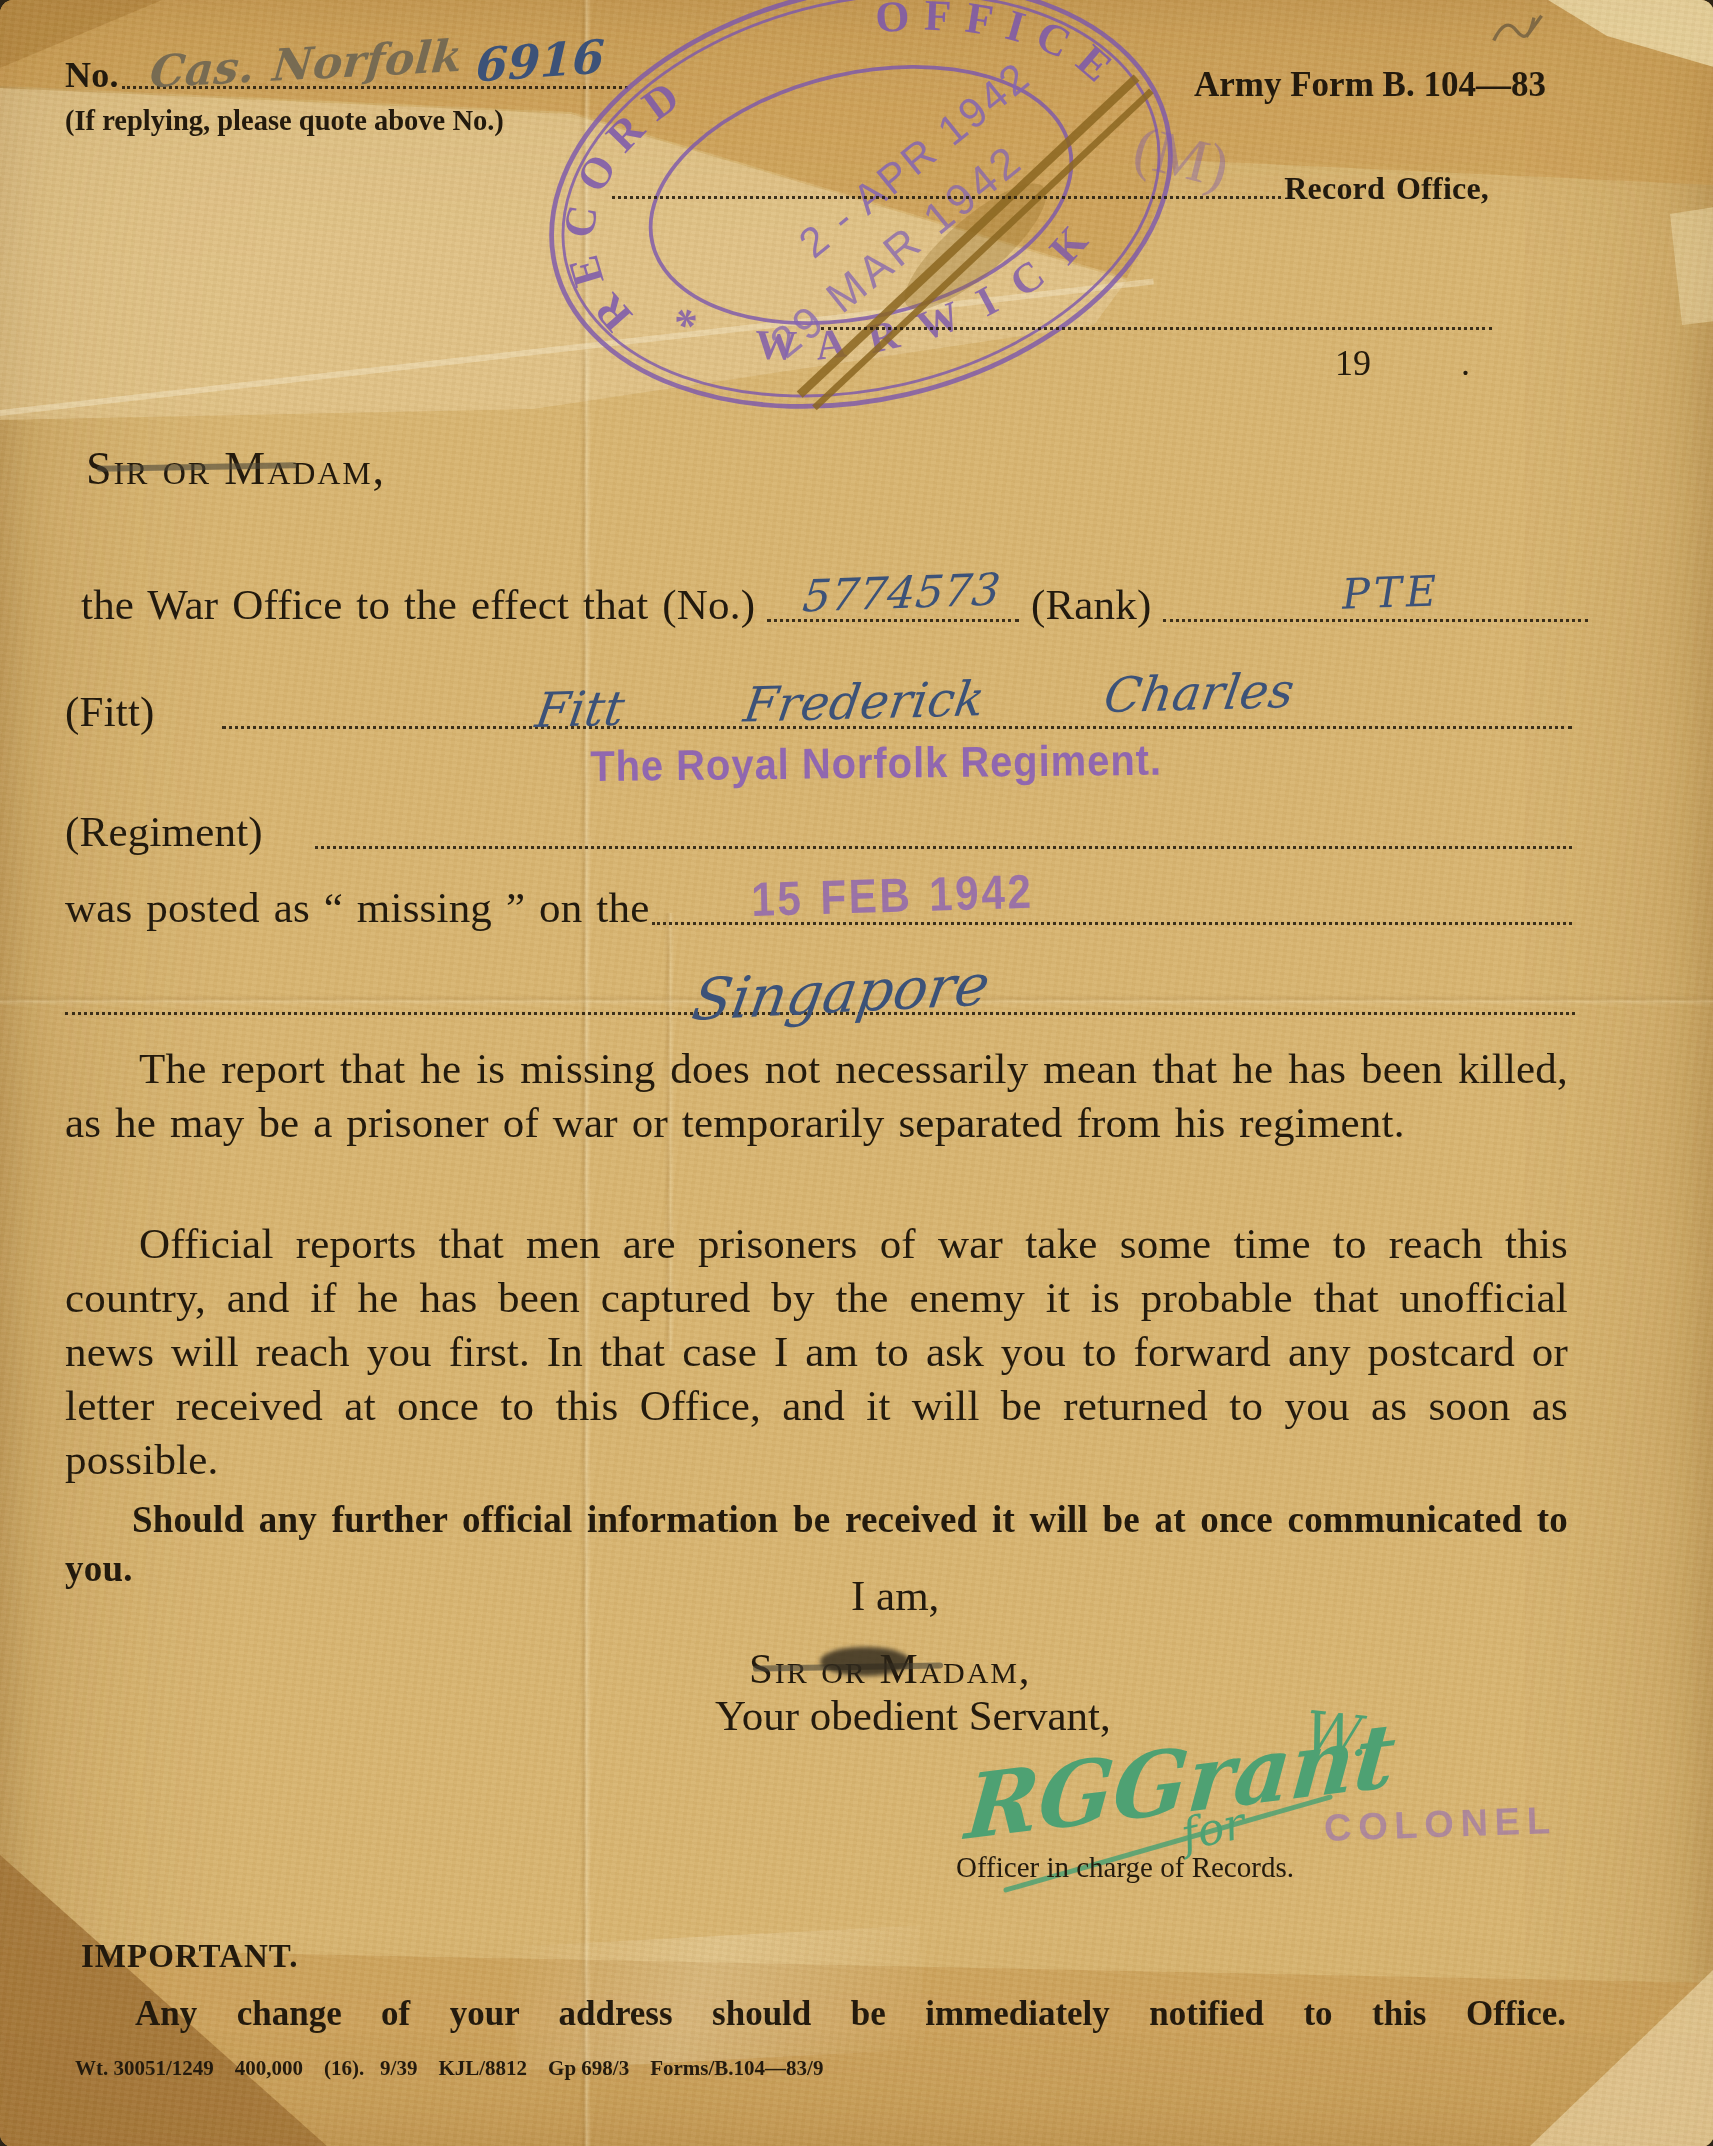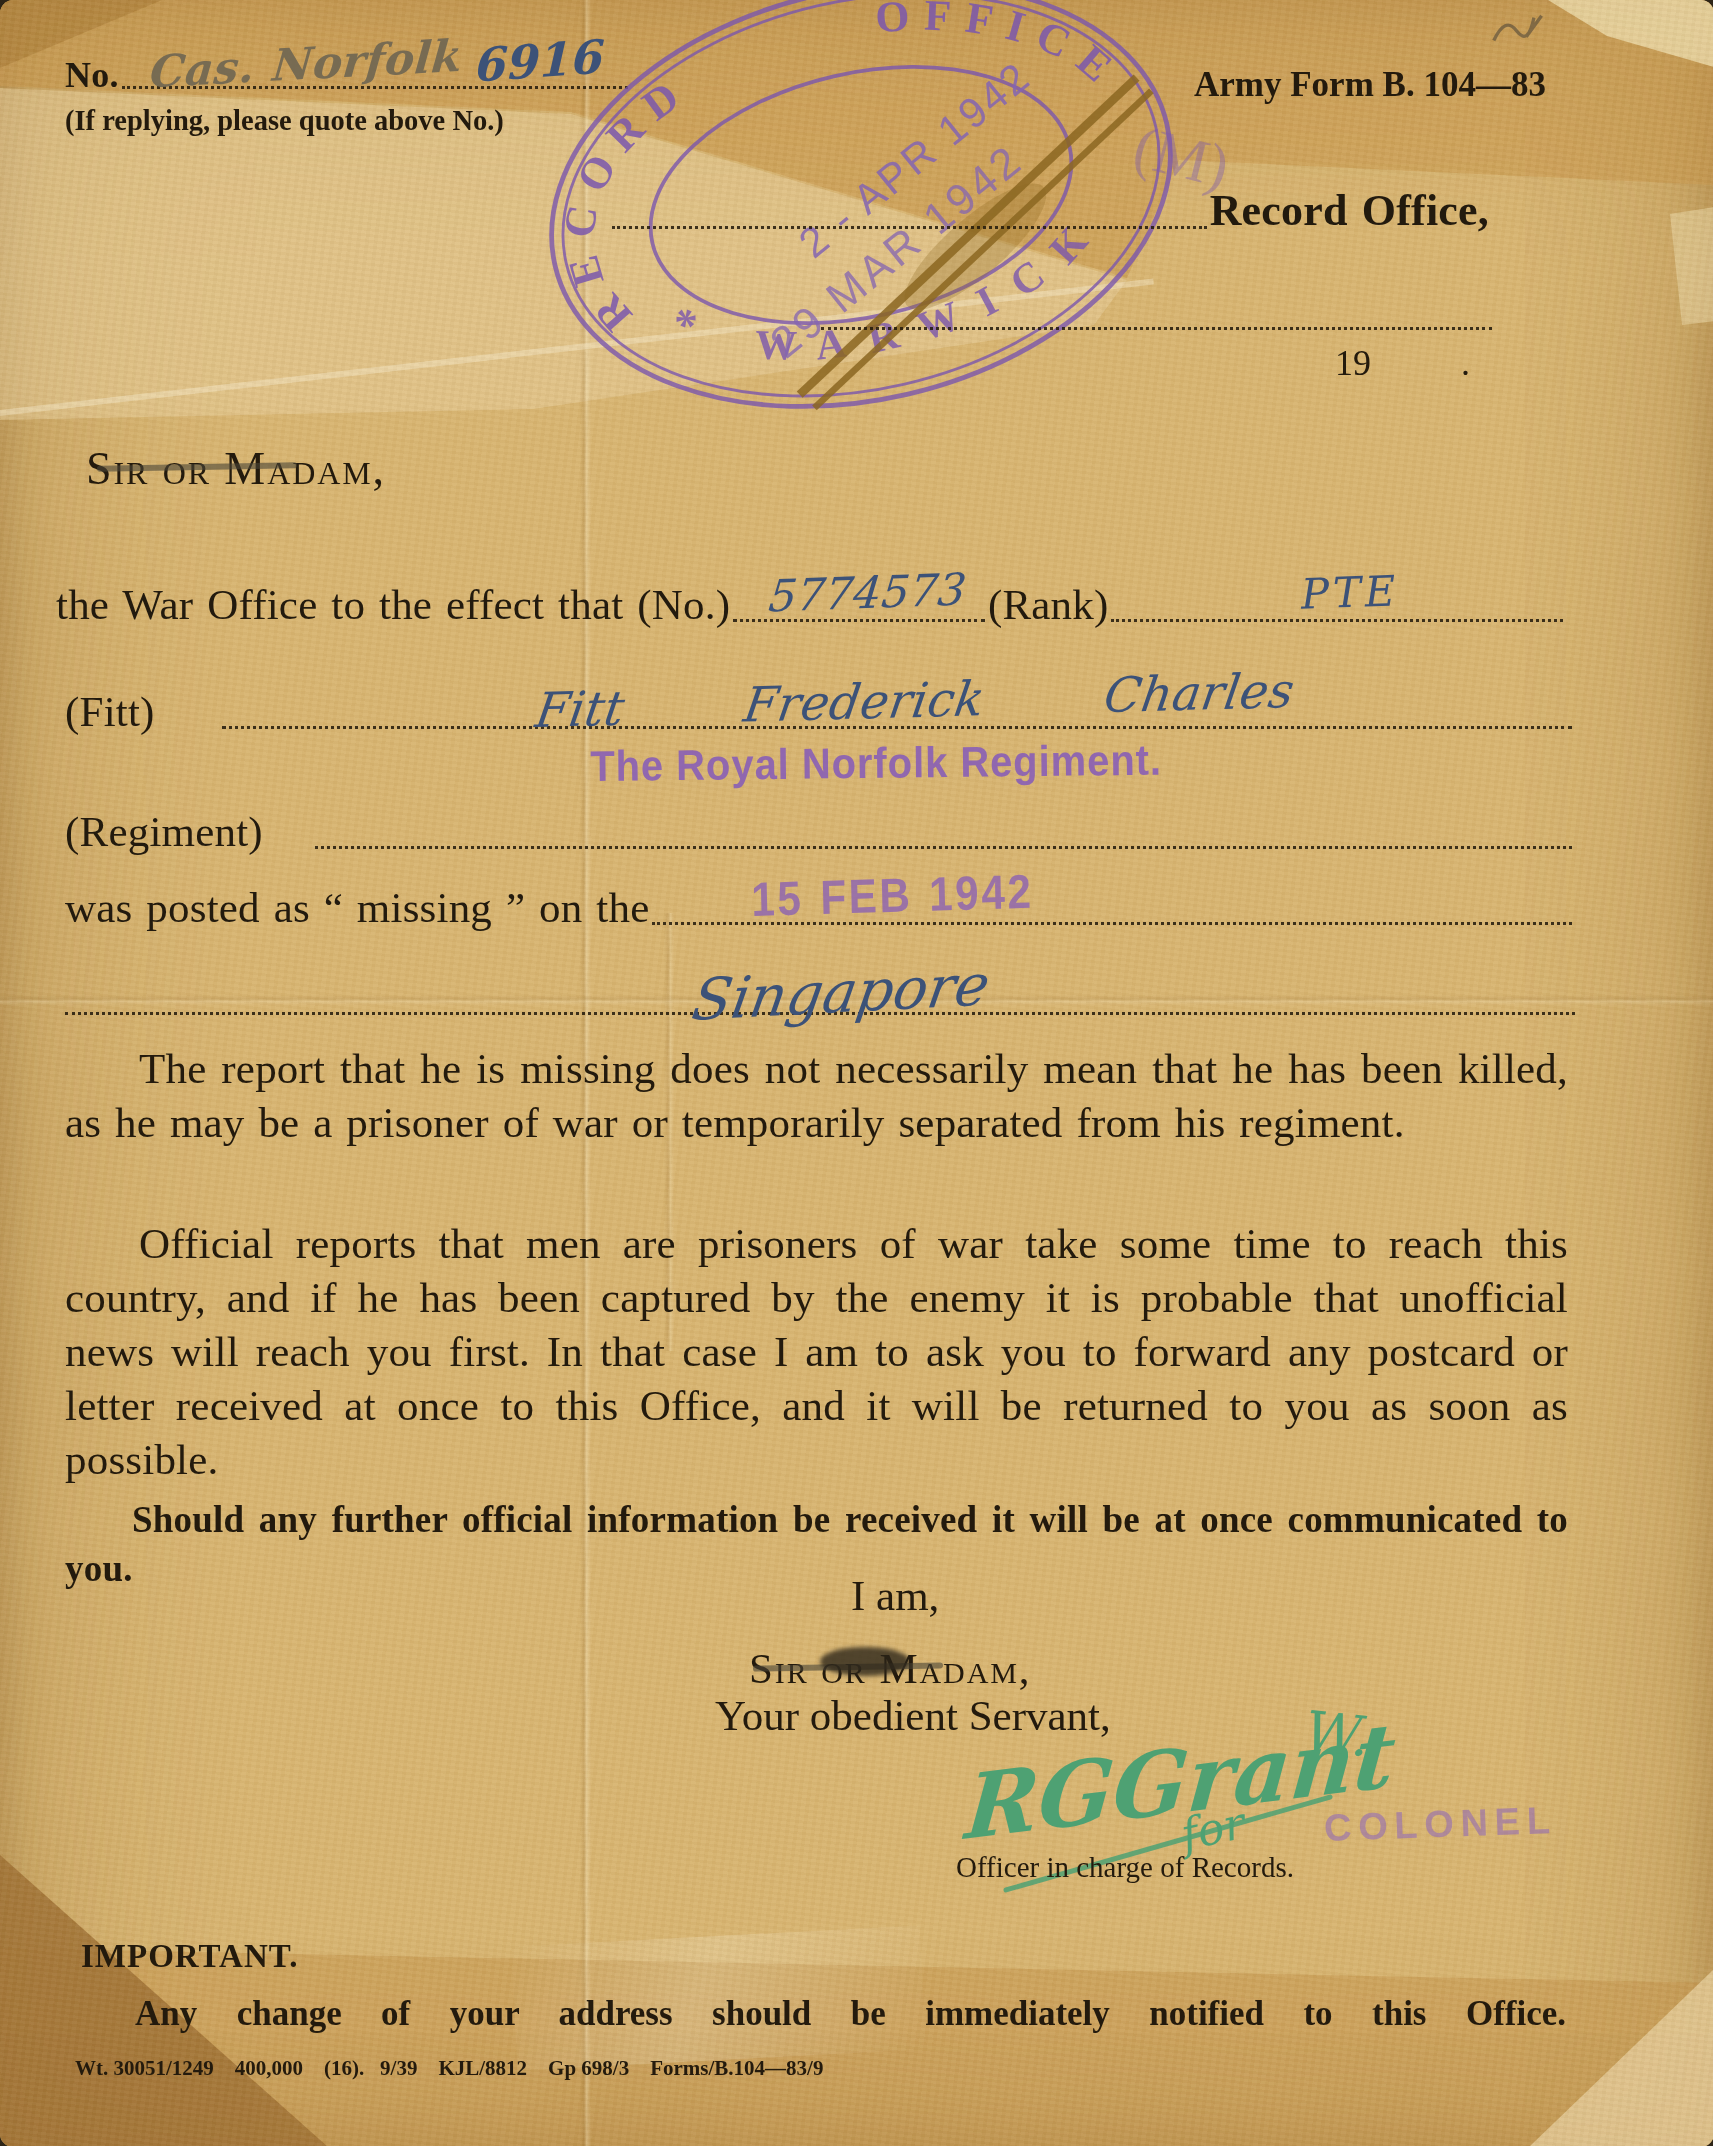--- a/index.html
+++ b/index.html
@@ -105,32 +105,32 @@
       <text x="380" y="330" transform="rotate(-26 380 330)" text-anchor="middle" font-family="Liberation Sans, DejaVu Sans, sans-serif" font-size="46" fill="#8465b2" letter-spacing="4" opacity="0.75">29 MAR 1942</text>
       <g stroke="#8b6722" opacity="0.85">
         <path d="M 240 440 L 660 195" stroke-width="9"></path>
         <path d="M 252 457 L 672 212" stroke-width="7"></path>
       </g>
       <ellipse cx="455" cy="330" rx="95" ry="30" transform="rotate(-28 455 330)" fill="#8b6722" opacity="0.28"></ellipse>
     </svg>
   </div>
   <div class="abs" style="left:1134px;top:122px;font-size:61px;color:rgba(123,87,173,.4);transform:rotate(14deg);font-family:'Liberation Serif',serif;">(M)</div>
 
-  <div class="field-row" style="left:609px;top:186px;width:880px;font-size:44px;font-weight:700;">
+  <div class="field-row" style="left:609px;top:170px;width:880px;font-size:32px;font-weight:700;">
     <span class="dotfill"></span>
     <span>Record Office,</span>
   </div>
   <div class="abs dots" style="left:821px;top:302px;width:671px;height:25px;border-bottom-width:3.8px;"></div>
   <div class="abs" style="left:1335px;top:342px;font-size:36px;white-space:pre;">19          .</div>
 
   <div class="abs smallcaps" style="left:86px;top:428px;font-size:46px;letter-spacing:1.9px;">Sir or Madam,</div>
   <div class="strike" style="left:97px;top:464px;width:200px;transform:rotate(-1deg);"></div>
 
 
-  <div class="field-row" style="left:56px;top:580px;width:1510px;">
+  <div class="field-row" style="left:81px;top:580px;width:1510px;gap:9px;">
     <span>the War Office to the effect that (No.)</span>
     <span class="dotfill" style="flex:0 0 252px;">
       <span class="hand ink" style="position:absolute;left:36px;bottom:0px;font-size:44px;transform:rotate(-2deg) skewX(-8deg);">5774573</span>
     </span>
     <span>(Rank)</span>
     <span class="dotfill">
       <span class="hand ink" style="position:absolute;left:42%;bottom:1.9px;font-size:42px;letter-spacing:3.8px;transform:rotate(-2deg);">PTE</span>
     </span>
   </div>
 

